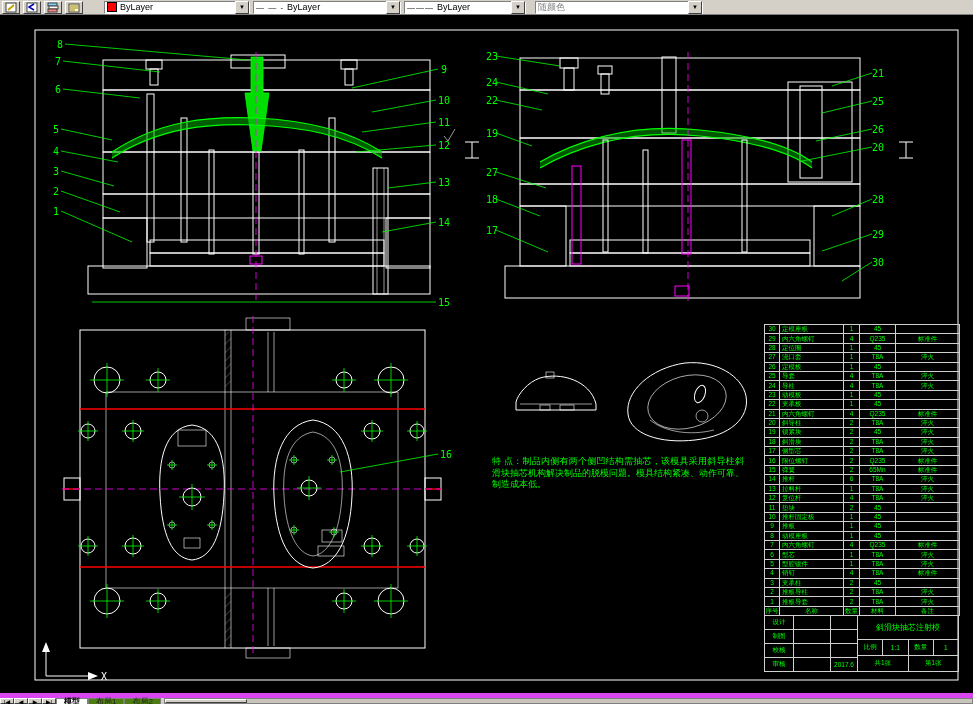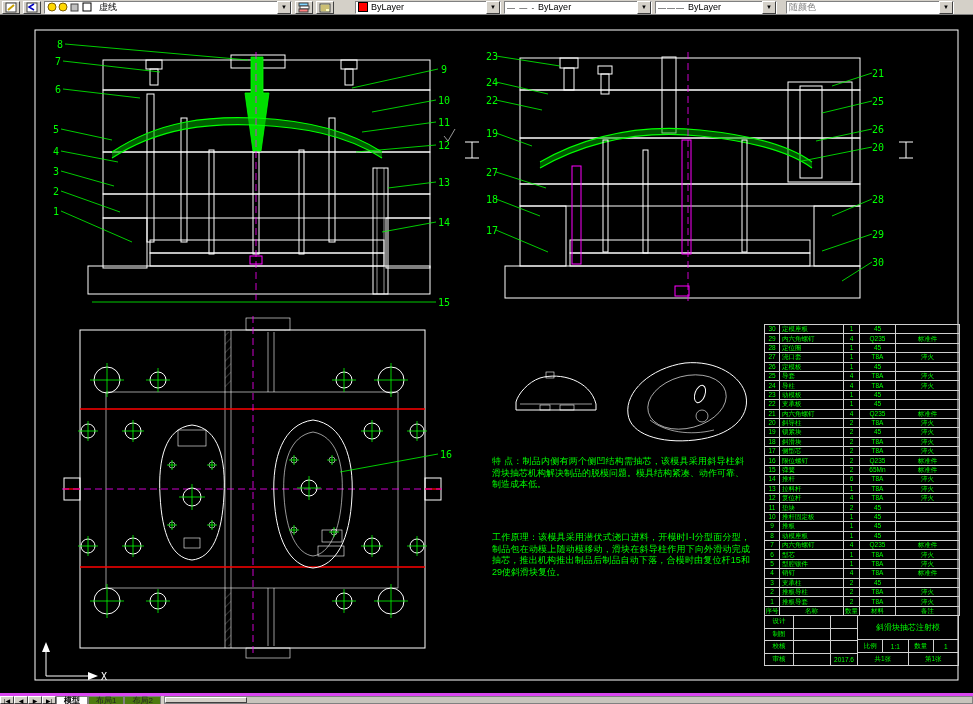--- a/index.html
+++ b/index.html
@@ -30,39 +30,39 @@
   .mdash{fill:none;stroke:#ff00ff;stroke-width:0.8;stroke-dasharray:7 4;}
   .rl{fill:none;stroke:#ff0000;stroke-width:1.3;}
   .lbl{position:absolute;color:#00ff00;font:10px "DejaVu Sans Mono",monospace;z-index:4;}
   .note{position:absolute;color:#00ff00;font-size:9px;line-height:11.5px;z-index:4;text-align:justify;}
   
   .bom{position:absolute;left:764px;top:324px;width:195px;border-collapse:collapse;
        table-layout:fixed;z-index:5;font-size:6.5px;color:#00ff00;}
   .bom td{border:1px solid #d0d0d0;height:8.4px;padding:0;line-height:8px;overflow:hidden;
           white-space:nowrap;text-align:center;}
   .bom td.nm{text-align:left;padding-left:2px;}
-  .tblock{position:absolute;left:764px;top:615px;width:195px;height:51px;z-index:5;
+  .tblock{position:absolute;left:764px;top:615px;width:195px;height:57px;z-index:5;
           display:flex;color:#00ff00;font-size:6.5px;border:1px solid #d0d0d0;box-sizing:border-box;}
   .tbL{width:92px;display:flex;flex-direction:column;border-right:1px solid #d0d0d0;}
   .tbrow{flex:1;display:flex;border-bottom:1px solid #d0d0d0;}
   .tbrow:last-child{border-bottom:none;}
   .tbrow .c1{width:28px;border-right:1px solid #d0d0d0;display:flex;align-items:center;justify-content:center;}
   .tbrow .c2{flex:1;border-right:1px solid #d0d0d0;}
   .tbrow .c3{width:26px;display:flex;align-items:center;justify-content:center;}
   .tbR{flex:1;display:flex;flex-direction:column;}
   .tbTitle{height:23px;border-bottom:1px solid #d0d0d0;display:flex;align-items:center;
            justify-content:center;font-size:8px;text-align:center;}
   .tbSmall{flex:1;display:flex;}
   .tbSmall>div{flex:1;border-right:1px solid #d0d0d0;display:flex;align-items:center;justify-content:center;}
   .tbSmall>div:last-child{border-right:none;}
   .tbSmall.mid{border-bottom:1px solid #d0d0d0;}
   
   .tabbar{position:absolute;left:0;bottom:0;width:973px;height:11px;background:#d4d0c8;
           display:flex;align-items:stretch;z-index:10;font-size:8px;box-sizing:border-box;
-          border-top:3px solid #d946ef;}
+          border-top:5px solid #d946ef;}
   .navbtn{width:14px;border:1px solid;border-color:#fff #404040 #404040 #fff;background:#d4d0c8;
           font-size:6px;display:flex;align-items:center;justify-content:center;padding:0;color:#000;}
   .tab{padding:0 7px;display:flex;align-items:center;border:1px solid #808080;border-bottom:none;
        background:#4d7c0f;color:#222;white-space:nowrap;}
   .tab.active{background:#fff;color:#000;font-weight:bold;}
   .hscroll{flex:1;display:flex;align-items:stretch;margin-left:3px;}
   .htrack{flex:1;background:#c8c4bc;border:1px solid #808080;display:flex;}
   .hthumb{width:80px;background:#d4d0c8;border:1px solid;border-color:#fff #404040 #404040 #fff;}
 </style>
 </head>
@@ -319,21 +319,20 @@
     <span class="lbl" style="left:872px;top:96px">25</span>
     <span class="lbl" style="left:872px;top:124px">26</span>
     <span class="lbl" style="left:872px;top:142px">20</span>
     <span class="lbl" style="left:872px;top:194px">28</span>
     <span class="lbl" style="left:872px;top:229px">29</span>
     <span class="lbl" style="left:872px;top:257px">30</span>
   </div>
   <span class="lbl" style="left:440px;top:449px">16</span>
 
   <div class="note" style="left:492px;top:456px;width:252px">特  点：制品内侧有两个侧凹结构需抽芯，该模具采用斜导柱斜滑块抽芯机构解决制品的脱模问题。模具结构紧凑、动作可靠、制造成本低。</div>
-  <div class="note" style="left:492px;top:532px;width:258px">工作原理：该模具采用潜伏式浇口进料，开模时Ⅰ-Ⅰ分型面分型，制品包在动模上随动模移动，滑块在斜导柱作用下向外滑动完成抽芯，推出机构推出制品后制品自动下落，合模时由复位杆15和29使斜滑块复位。</div>
 
   <table class="bom">
     <colgroup>
       <col style="width:15px">
         <col style="width:64px">
         <col style="width:16px">
       <col style="width:36px">
         <col style="width:64px">
     </colgroup>
     <tbody>
@@ -606,31 +605,20 @@
         <path d="M3,8 L9,3" stroke="#c8a000" stroke-width="2"></path>
       </svg>
     </button>
     <button class="tbtn">
       <svg width="12" height="11">
         <rect x="1" y="1" width="10" height="9" fill="#fff" stroke="#404040"></rect>
         <path d="M8,8 L3,5 L8,2" fill="none" stroke="#0000c0" stroke-width="1.5"></path>
       </svg>
     </button>
 
-    <div class="combo" style="width:248px">
-      <svg width="52" height="10" style="flex:0 0 auto">
-        <circle cx="5" cy="5" r="4" fill="#ffd800" stroke="#806000"></circle>
-        <circle cx="16" cy="5" r="4" fill="#ffd800" stroke="#806000"></circle>
-        <rect x="24" y="2" width="7" height="7" fill="#c0c0c0" stroke="#404040"></rect>
-        <rect x="36" y="1" width="8" height="8" fill="#fff" stroke="#000"></rect>
-      </svg>
-      <span>虚线</span>
-      <span class="spacer"></span>
-      <span class="arrow">▼</span>
-    </div>
 
     <button class="tbtn">
       <svg width="12" height="11">
         <rect x="1" y="1" width="9" height="3" fill="#7fd4ff" stroke="#404040"></rect>
         <rect x="2" y="4" width="9" height="3" fill="#fff" stroke="#404040"></rect>
         <rect x="1" y="7" width="9" height="3" fill="#ff8080" stroke="#404040"></rect>
       </svg>
     </button>
     <button class="tbtn">
       <svg width="12" height="11">

